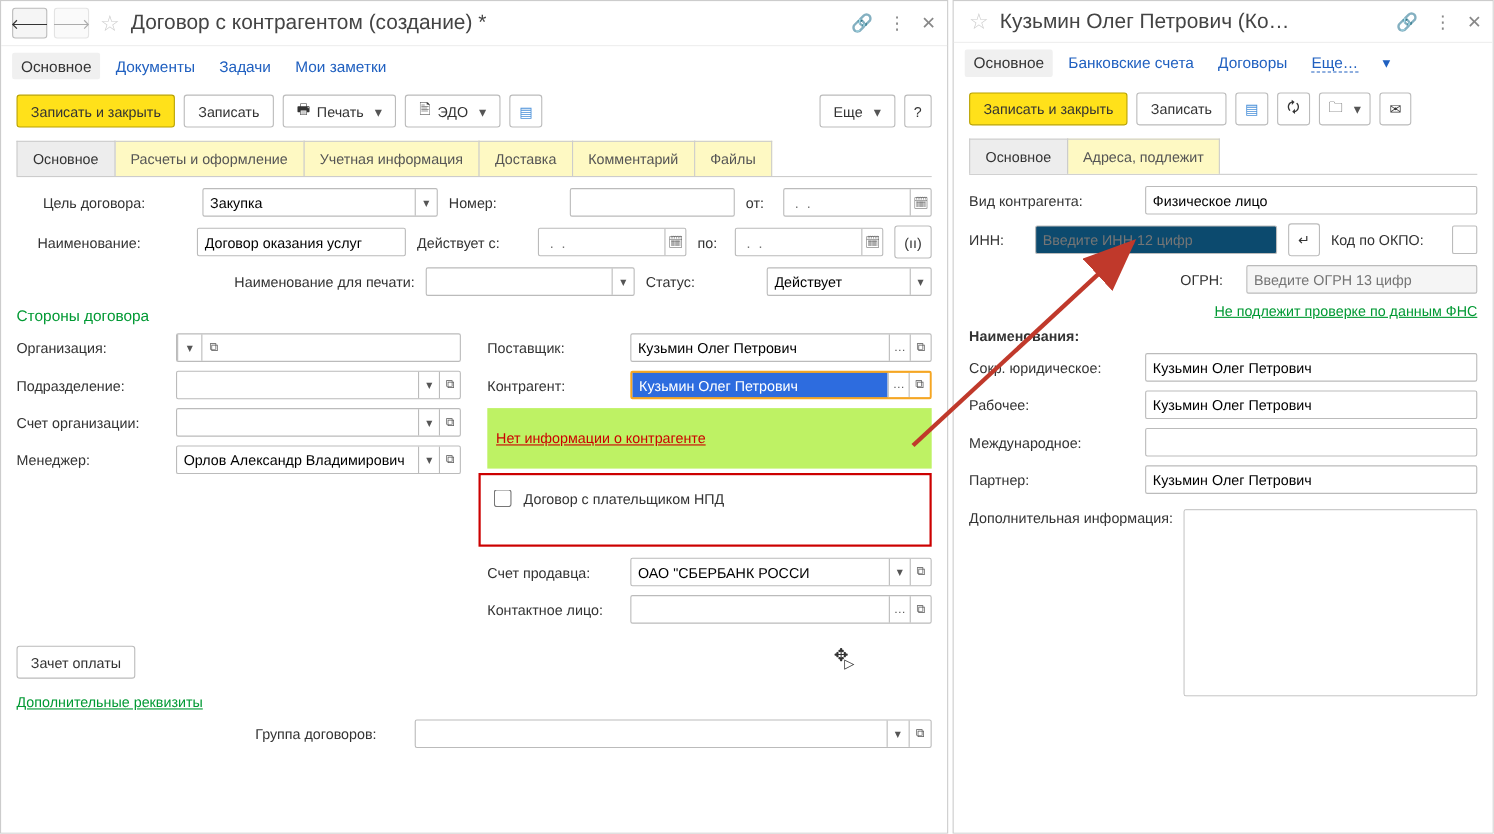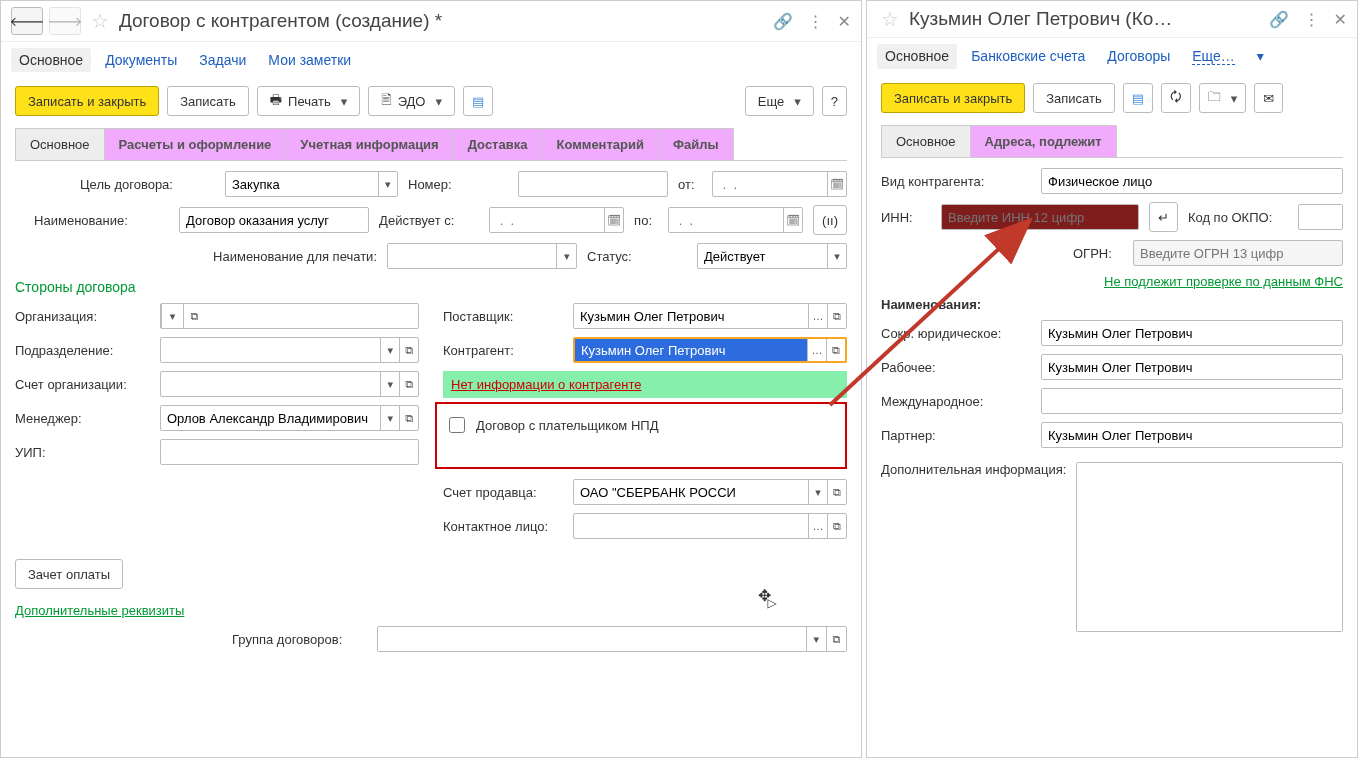--- a/index.html
+++ b/index.html
@@ -101,26 +101,25 @@
   .btn.icon-only { padding: 0 8px; }
 
   .tabbar {
     display:flex;
     padding: 0 14px;
   }
   .tabbar .tab {
     padding: 8px 14px;
     border: 1px solid #ccc;
     border-bottom: none;
-    background: #f0abfc;
+    background: #fef9c3;
     color: #555;
     cursor:pointer;
     margin-right: -1px;
     font-size: 13px;
-    font-weight: bold;
   }
   .tabbar .tab.active {
     background: #ededed;
     color: #333;
     font-weight: normal;
     position: relative;
     z-index: 2;
   }
   .tabbar-line {
     border-top: 1px solid #ccc;
@@ -172,22 +171,22 @@
     color:#555;
   }
 
   .two-col {
     display:flex;
     gap: 24px;
   }
   .col { flex:1; }
 
   .warn-box {
-    background: #86efac;
-    padding: 6px 8px;
+    background: #bef264;
+    padding: 20px 8px;
     margin-bottom: 6px;
   }
   .warn-link {
     color: #c00;
     text-decoration: underline;
     cursor:pointer;
   }
   .red-frame {
     border: 2px solid #c00;
     padding: 10px 8px 31px 8px;
@@ -276,21 +275,21 @@
     <div class="tab">Учетная информация</div>
     <div class="tab">Доставка</div>
     <div class="tab">Комментарий</div>
     <div class="tab">Файлы</div>
   </div>
   <div class="tabbar-line"></div>
 
   <div class="form-area">
     <div class="row">
       <span class="label">Цель договора:</span>
-      <div class="input" style="width:173px">
+      <div class="input" style="width:214px">
           <input value="Закупка" style="">
           <div class="part-btn">▾</div>
         </div>
       <span class="label" style="min-width:100px">Номер:</span>
       <div class="input" style="width:150px">
           <input style="">
         </div>
       <span class="label" style="min-width:24px">от:</span>
       <div class="input" style="width:135px">
           <input placeholder=" .  .    " style="">
@@ -355,26 +354,20 @@
               <div class="part-btn">▾</div>
               <div class="part-btn">⧉</div>
             </div>
         </div>
         <div class="row">
           <span class="label">Менеджер:</span>
           <div class="input" style="flex:1">
               <input value="Орлов Александр Владимирович" style="">
               <div class="part-btn">▾</div>
               <div class="part-btn">⧉</div>
-            </div>
-        </div>
-        <div class="row">
-          <span class="label">УИП:</span>
-          <div class="input" style="flex:1">
-              <input style="">
             </div>
         </div>
       </div>
 
       <div class="col">
         <div class="row">
           <span class="label label-sm" style="min-width:120px">Поставщик:</span>
           <div class="input" style="flex:1">
               <input value="Кузьмин Олег Петрович" style="">
               <div class="part-btn">…</div>
@@ -484,21 +477,21 @@
 
   <div class="form-area">
     <div class="row">
       <span class="label" style="min-width:150px">Вид контрагента:</span>
       <div class="input" style="flex:1">
           <input value="Физическое лицо" style="">
         </div>
     </div>
     <div class="row">
       <span class="label" style="min-width:50px">ИНН:</span>
-      <div class="input" style="width:198px;background:#7f1d1d">
+      <div class="input" style="width:220px;background:#0c4a6e">
           <input style="color: rgb(153, 153, 153);" placeholder="Введите ИНН 12 цифр">
         </div>
       <div class="btn icon-only">↵</div>
       <span class="label" style="min-width:100px">Код по ОКПО:</span>
       <div class="input" style="flex:1">
           <input style="">
         </div>
     </div>
     <div class="row">
       <span class="label" style="min-width:50px">ОГРН:</span>

